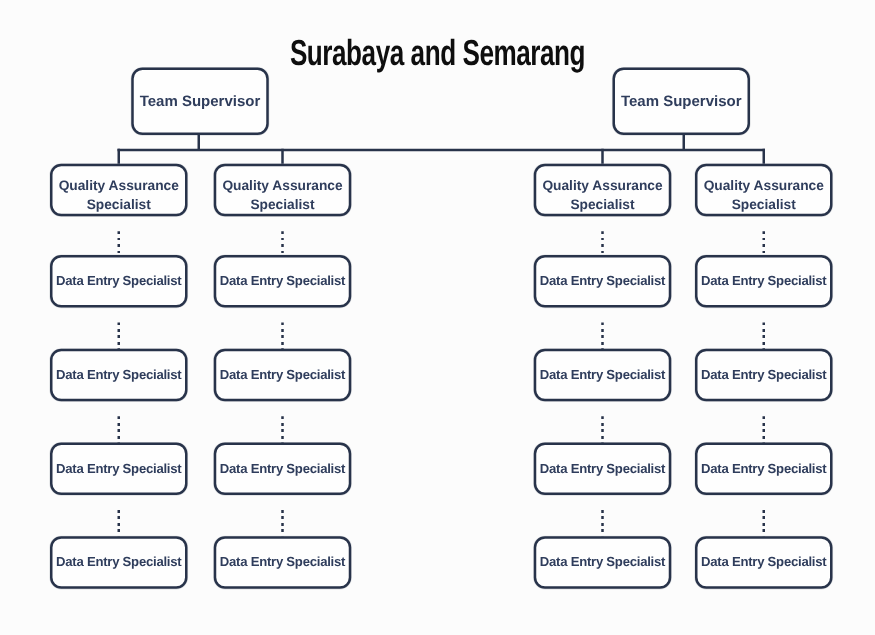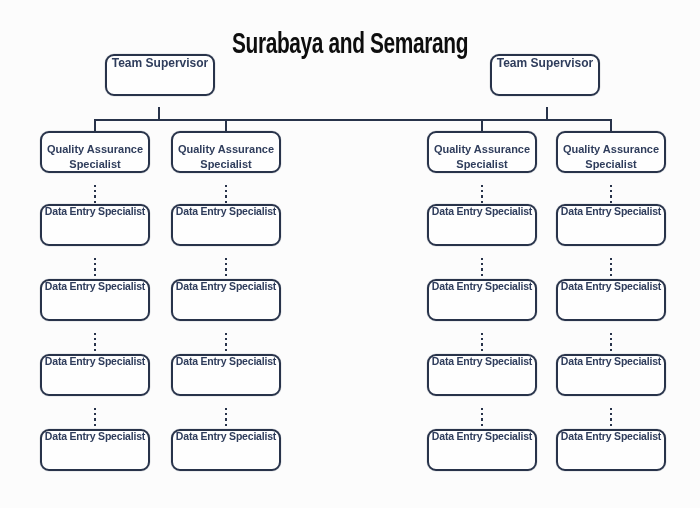--- a/index.html
+++ b/index.html
@@ -25,23 +25,23 @@
     width:110px;height:42px;
     background:var(--box-fill);
     border:2px solid var(--box-border);
     border-radius:9px;
     color:var(--box-text);
     font-weight:bold;text-align:center;
     display:flex;justify-content:center;align-items:flex-start;
     box-shadow:0 0 0 0.5px rgba(40,51,74,0.15);
   }
   .box span{display:block;}
-  .ts{height:42px;font-size:12px;}
+  .ts{height:54px;font-size:12px;align-items:center;}
   .qa{font-size:11px;line-height:1.35;padding-top:9px;}
-  .des{font-size:10.5px;letter-spacing:-0.2px;line-height:1;}
+  .des{font-size:10.5px;letter-spacing:-0.2px;padding-top:14px;line-height:1;}
   .conn{position:absolute;background:var(--line);}
   .dot{
     position:absolute;width:2px;
     background:repeating-linear-gradient(to bottom, var(--line) 0 2.2px, transparent 2.2px 5.2px);
   }
 </style>
 </head>
 <body>
 
 <div class="canvas">

